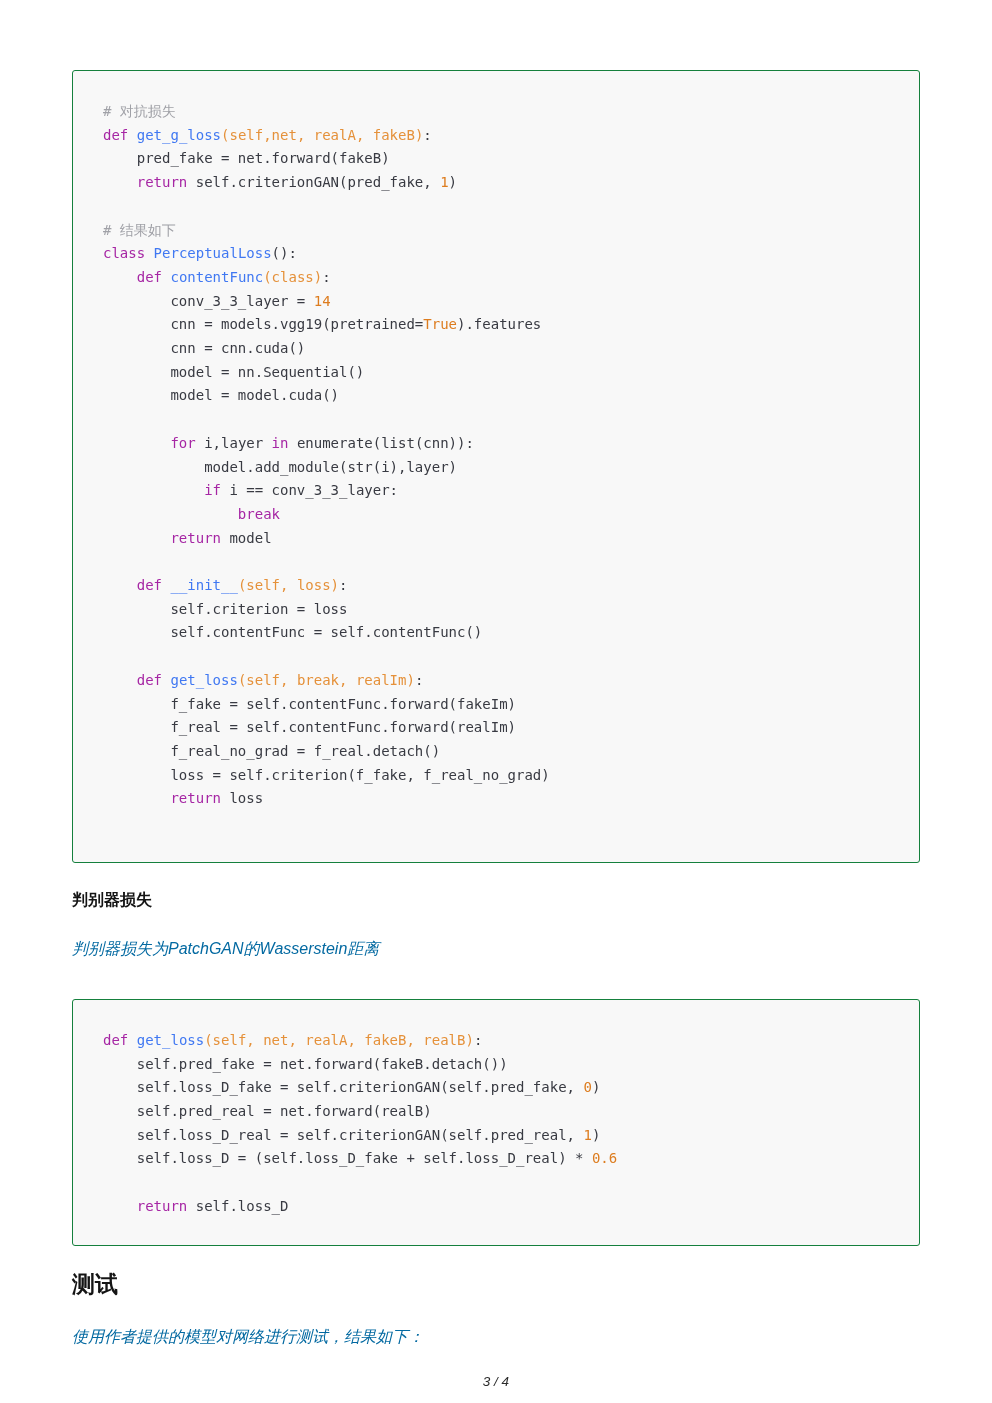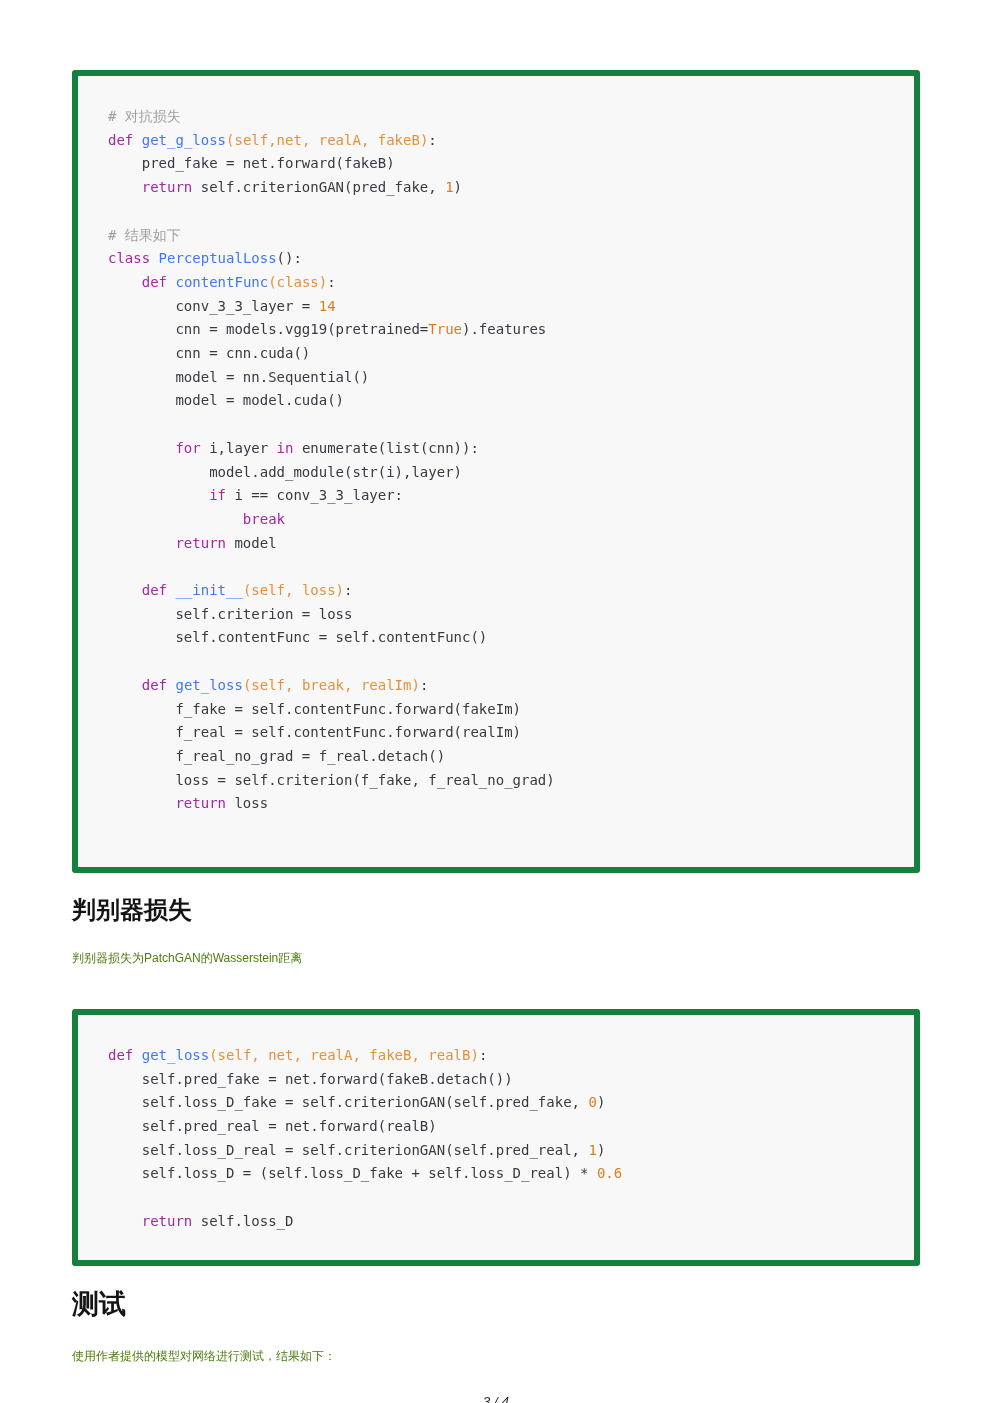--- a/index.html
+++ b/index.html
@@ -15,58 +15,59 @@
     overflow: hidden;
   }
   .content {
     margin: 0 72px;
     width: 848px;
   }
   .code-block {
     box-sizing: border-box;
     width: 848px;
     background: #f8f8f8;
-    border: 6px solid #15803d;
+    border: 1px solid #15803d;
     border-radius: 3px;
     padding: 29px 30px 27px 30px;
   }
   .code-block.first { margin-top: 70px; }
   .code-block.second { margin-top: 40px; }
   .code-block pre {
     margin: 0;
     font-family: "DejaVu Sans Mono", monospace;
     font-size: 14px;
     line-height: 23.7px;
     color: #383a42;
     white-space: pre;
   }
   .tok-c { color: #a0a1a7; }
   .tok-k { color: #a626a4; }
   .tok-f { color: #4078f2; }
   .tok-p { color: #e5913a; }
   .tok-n { color: #dd7c1e; }
   h2.section-heading {
     margin: 25px 0 0 0;
-    font-size: 24px;
+    font-size: 16px;
     line-height: 24px;
     font-weight: 700;
     color: #141414;
   }
   h1.section-heading {
     margin: 23px 0 0 0;
-    font-size: 27px;
+    font-size: 23px;
     line-height: 31px;
     font-weight: 700;
     color: #141414;
   }
   p.body-text {
     margin: 26px 0 0 0;
-    font-size: 12px;
+    font-size: 16px;
     line-height: 21px;
-    color: #4d7c0f;
+    color: #0369a1;
+    font-style: italic;
   }
   .page-footer {
     margin-top: 27px;
     text-align: center;
     font-size: 13.5px;
     color: #2c2c2c;
     font-style: italic;
   }
 </style>
 </head>

